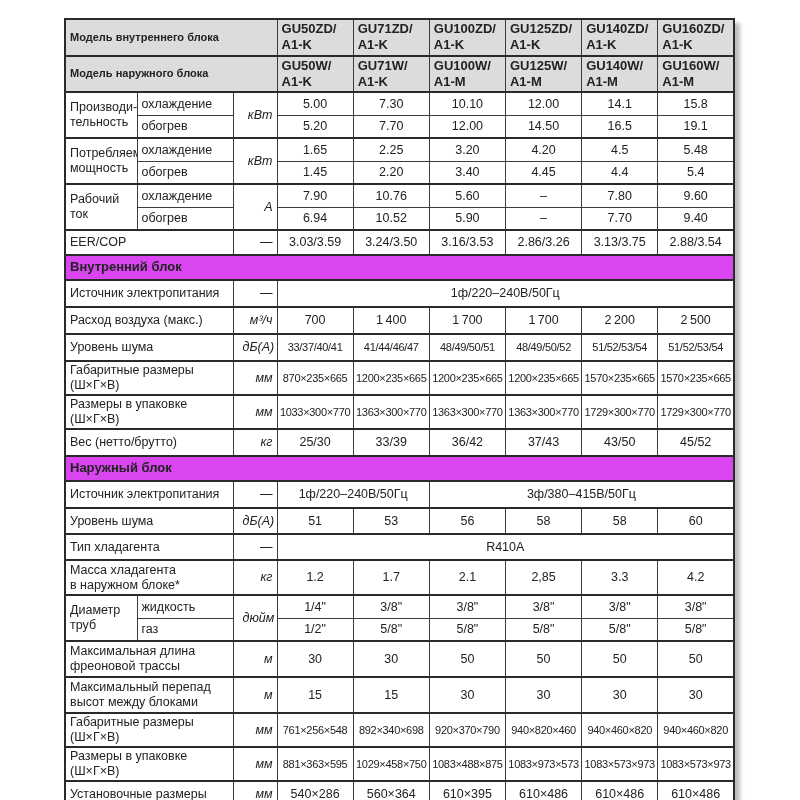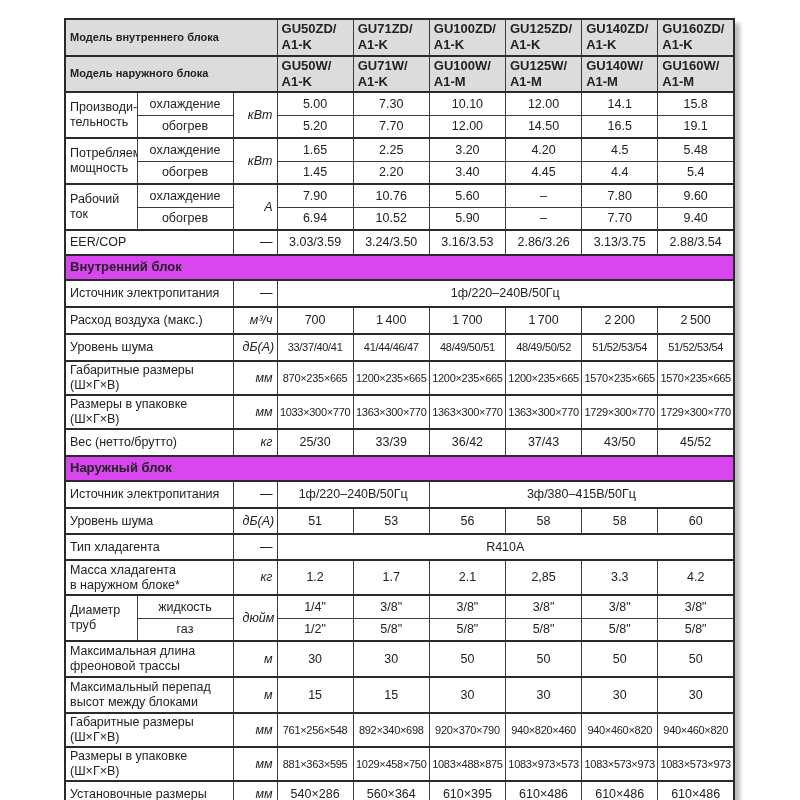--- a/index.html
+++ b/index.html
@@ -25,21 +25,21 @@
     font-size: 12.5px;
     line-height: 1.15;
     overflow: hidden;
     vertical-align: middle;
   }
   tr.bt td { border-top: 2px solid #2a2a2a; }
   .k-hl  { font-weight: bold; background: #dcdcdc; text-align: left; font-size: 11px; }
   .k-m   { font-weight: bold; background: #dcdcdc; text-align: left; white-space: pre-line; font-size: 13px; line-height: 1.25; }
   .k-sec { font-weight: bold; background: #d946ef; text-align: left; font-size: 13px; }
   .k-l   { text-align: left; white-space: pre-line; line-height: 1.2; }
-  .k-sl  { text-align: center; }
+  .k-sl  { text-align: left; }
   .k-u   { text-align: right; padding-left: 9px; font-style: italic; }
   .k-v   { text-align: center; }
   td.cond { font-size: 11px; letter-spacing: -0.3px; padding: 1px 1px; }
 </style>
 </head>
 <body>
 
 <div class="page">
   <table class="spec">
     <colgroup>

